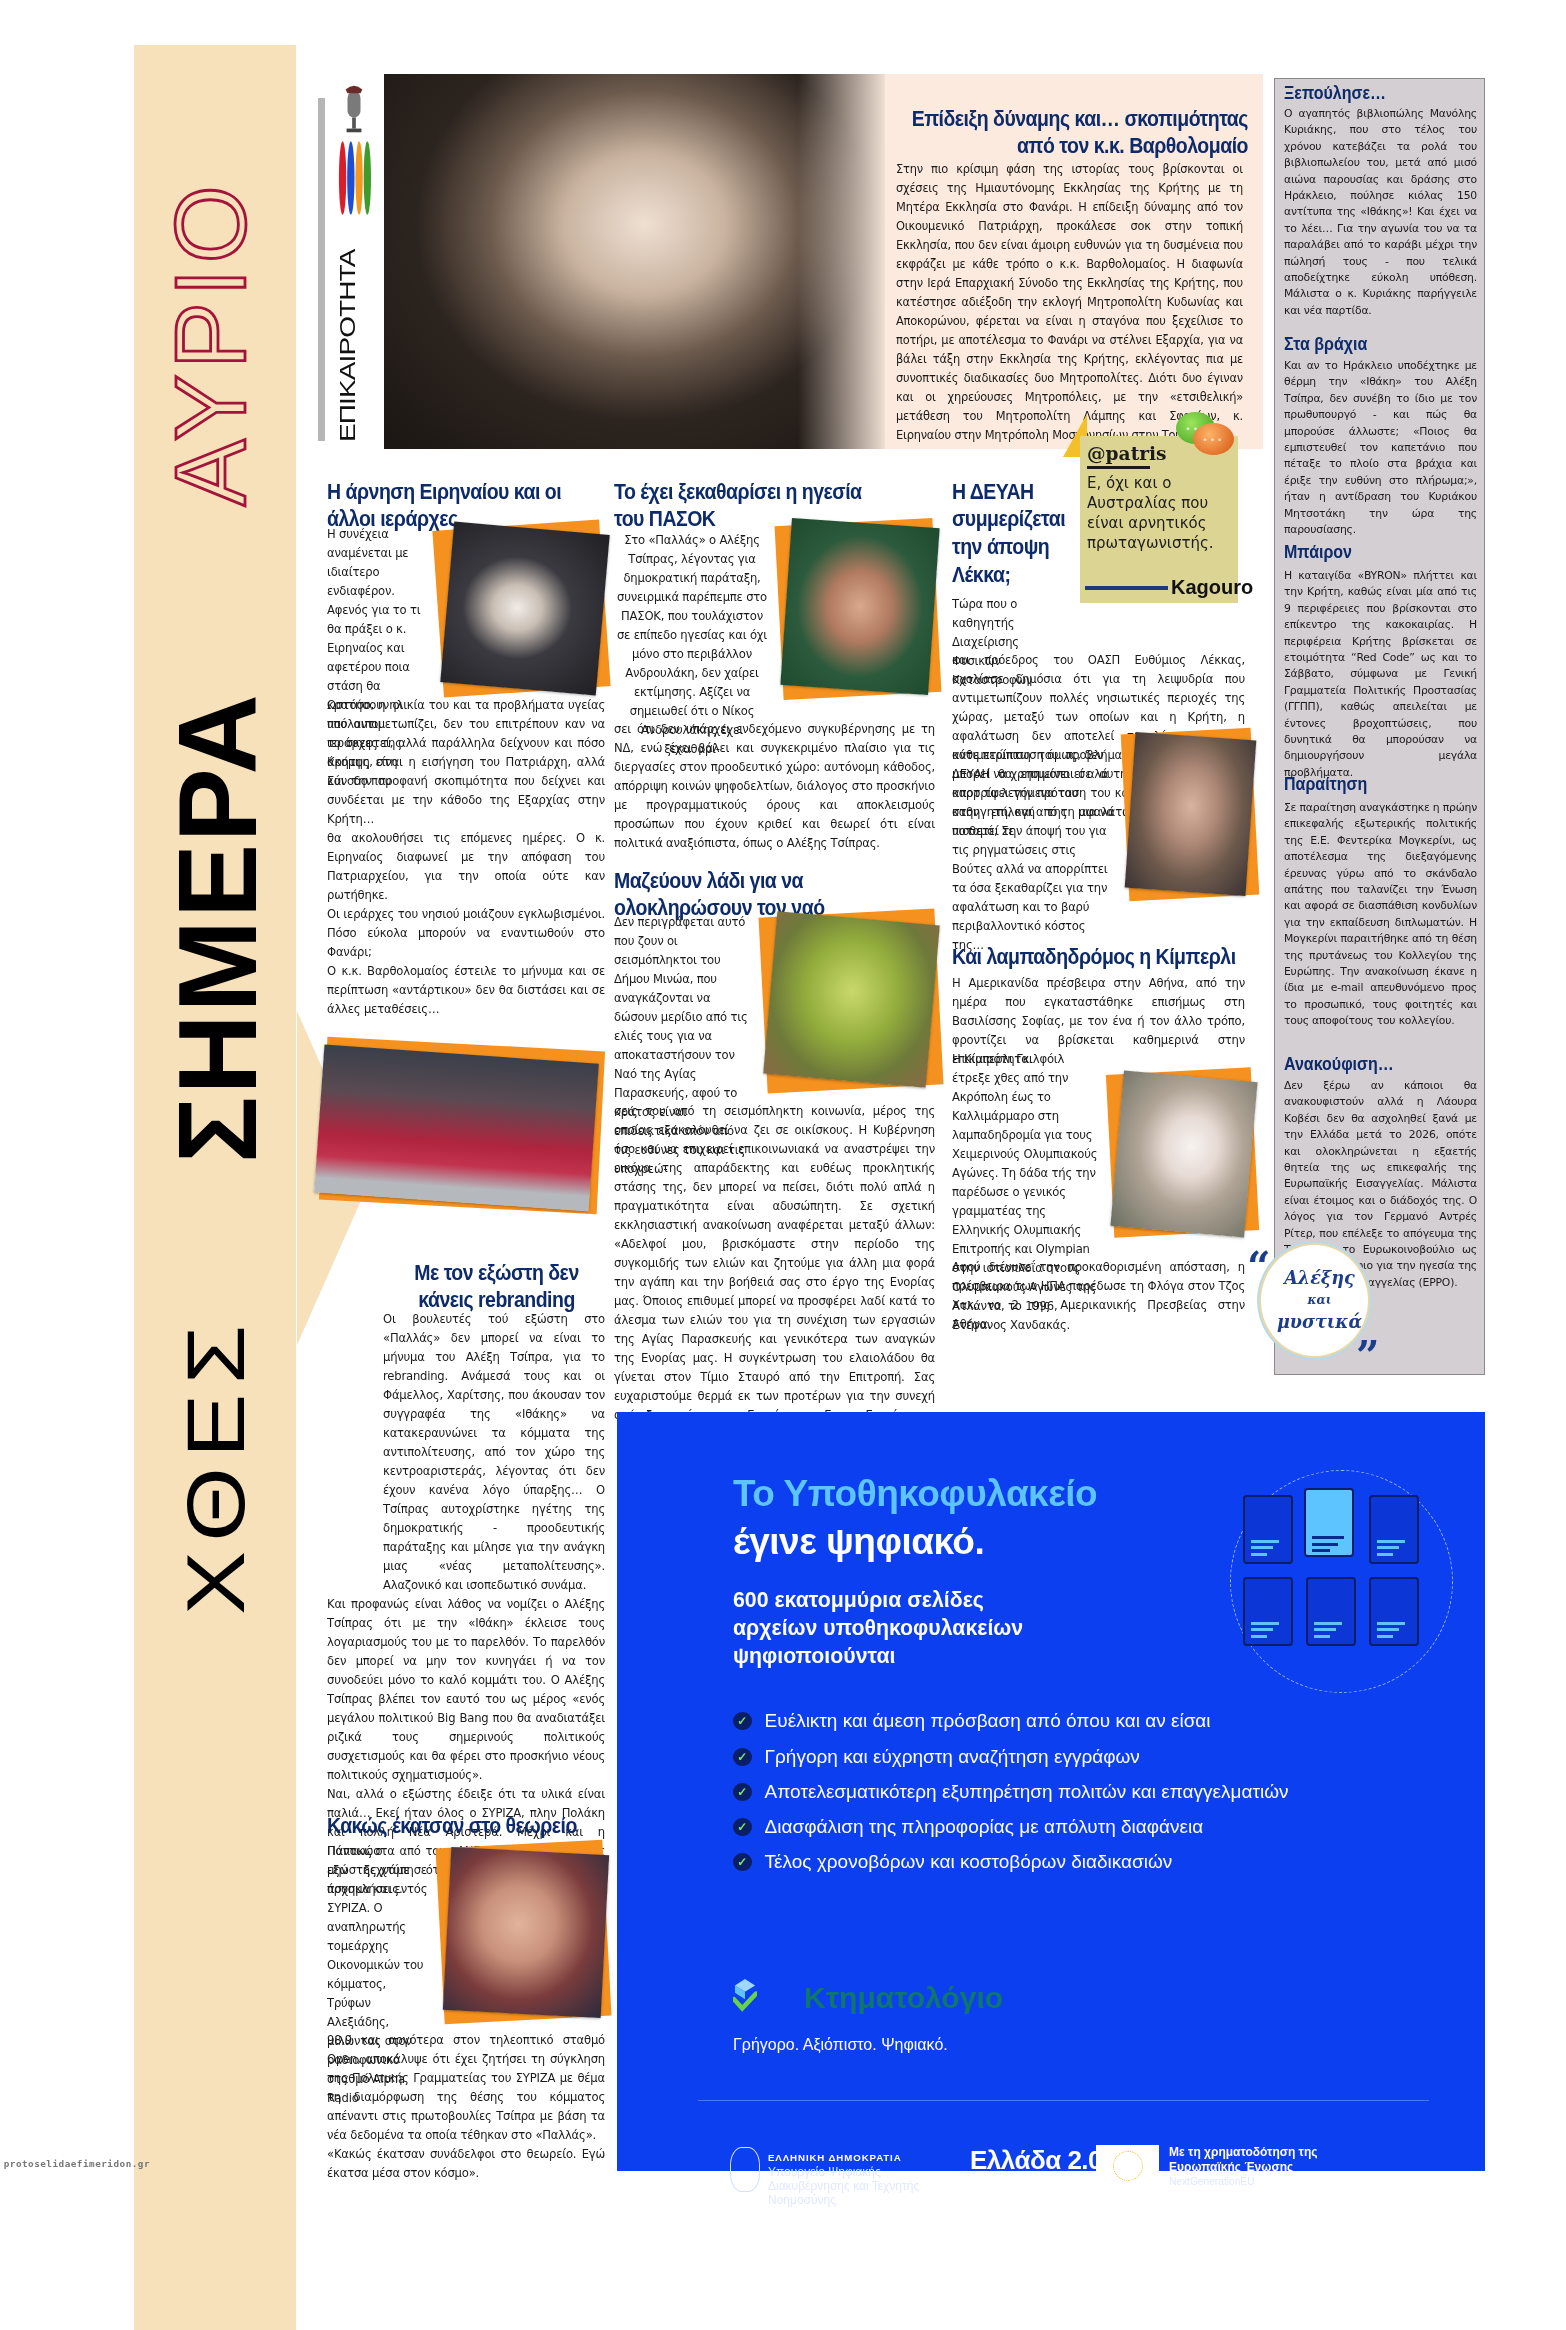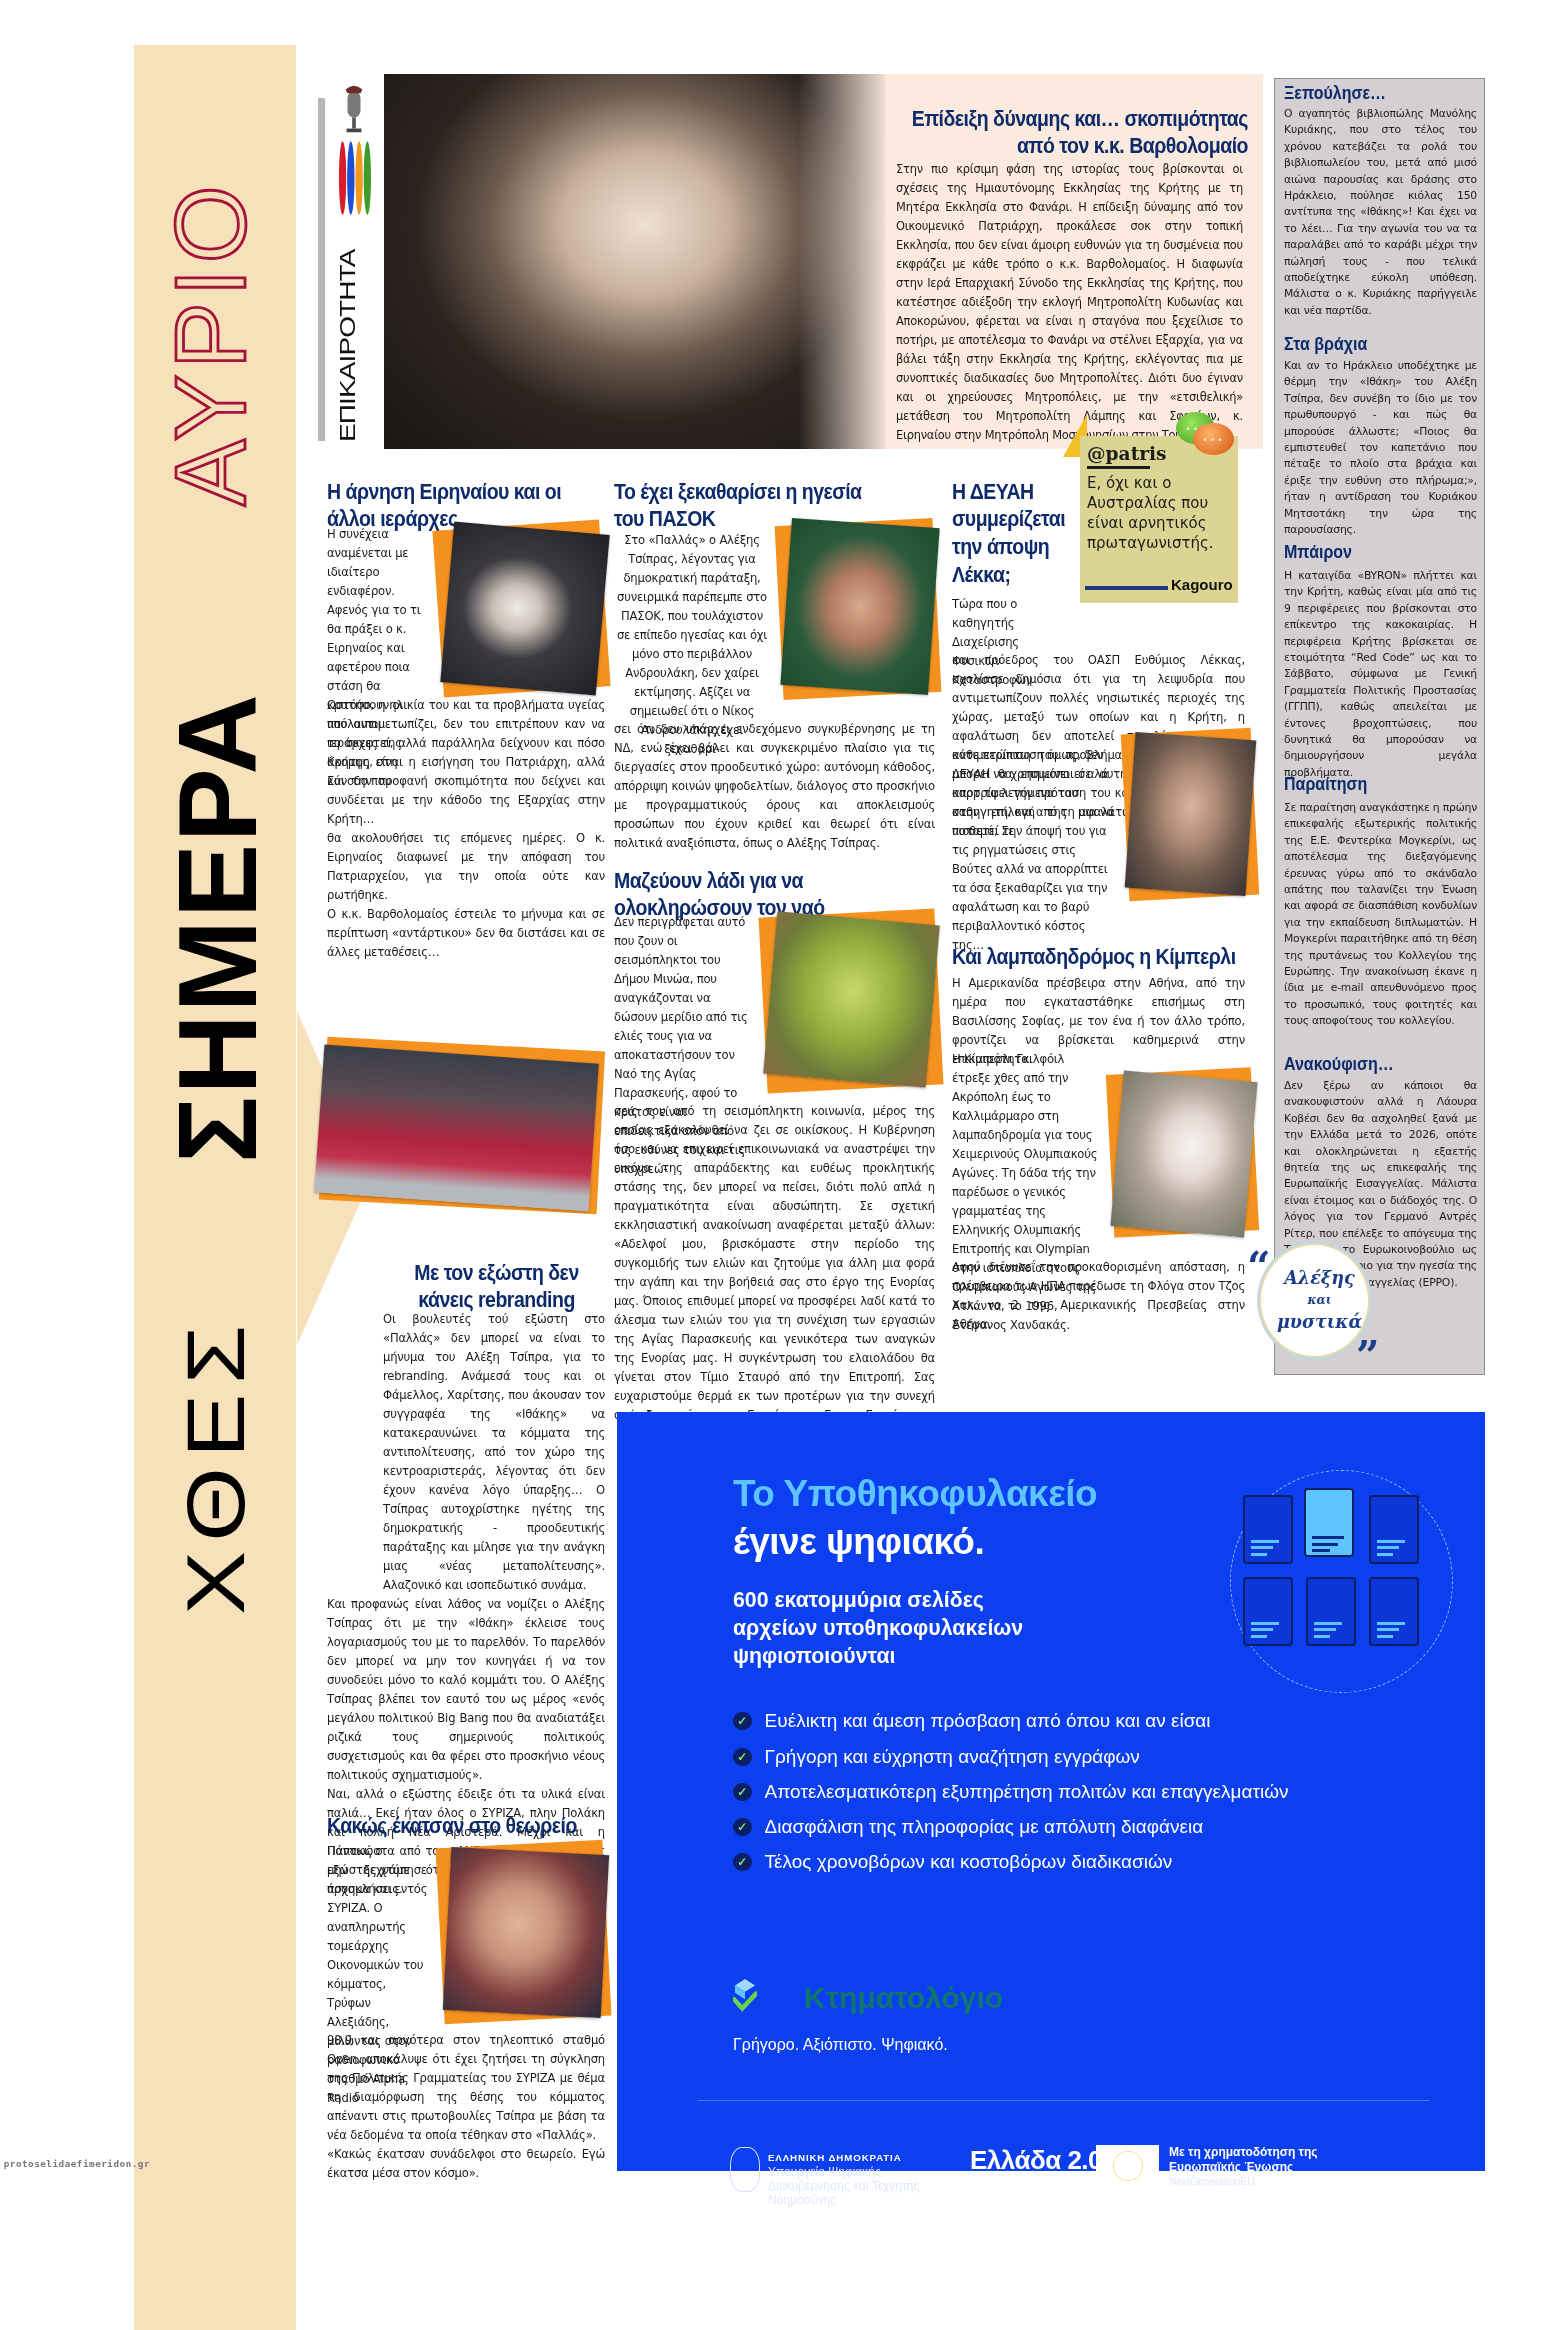--- a/index.html
+++ b/index.html
@@ -39,21 +39,21 @@
   #lead-headline { left: 896px; top: 104px; width: 352px; font-size: 19.5px; line-height: 24px; text-align: right; }
   #lead-text { left: 896px; top: 160px; width: 347px; font-size: 11.4px; line-height: 19px; }
 
   
   #patris-box { left: 1080px; top: 436px; width: 158px; height: 167px; background: #dcd493; }
   #patris-notch { left: 1063px; top: 414px; width: 24px; height: 43px; background: #f4c02a; clip-path: polygon(100% 0, 100% 100%, 0 100%); }
   #patris-handle { left: 1087px; top: 443px; font-family: "DejaVu Serif", serif; font-weight: bold; font-size: 18.6px; color: #1b1b1b; }
   #patris-underline { left: 1087px; top: 466px; width: 63px; height: 2.8px; background: #1b1b1b; }
   #patris-quote { left: 1087px; top: 473px; width: 148px; font-family: "DejaVu Sans", sans-serif; font-size: 15px; line-height: 20px; color: #1b1b1b; }
   #patris-line { left: 1085px; top: 586px; width: 83px; height: 3.7px; background: #1d3a7a; }
-  #patris-author { left: 1171px; top: 576px; font-family: "Liberation Sans", sans-serif; font-weight: bold; font-size: 15px; color: #111; }
+  #patris-author { left: 1171px; top: 576px; font-family: "Liberation Sans", sans-serif; font-weight: bold; font-size: 20px; color: #111; }
   #bubble-green { left: 1176px; top: 412px; width: 39px; height: 32px; border-radius: 50%; background: radial-gradient(circle at 40% 35%, #9be55c, #3b9b1c); }
   #bubble-orange { left: 1193px; top: 423px; width: 41px; height: 32px; border-radius: 50%; background: radial-gradient(circle at 40% 35%, #ffb36a, #d3530c); }
   .bubble-dots { position: absolute; left: 9.3px; top: 11px; font-size: 9.3px; color: rgba(255,255,255,0.7); letter-spacing: 1.9px; }
 
   
   .photo-wrap { position: absolute; }
   .photo-orange { position: absolute; background: #f5911e; }
   .photo-img { position: absolute; box-shadow: 0 0.9px 2.8px rgba(0,0,0,0.3); }
 
   
@@ -140,20 +140,21 @@
 
 <div class="abs headline" style="left:327px;top:477px;width:278px;">Η άρνηση Ειρηναίου και οι άλλοι ιεράρχες</div>
 <div class="photo-wrap" style="left:434px;top:521px;width:176px;height:176px;">
   <div class="photo-orange" style="left:3.7px;top:3.7px;width:167px;height:167px;transform:rotate(-4deg);"></div>
   <div class="photo-img" style="left:13px;top:7.4px;width:156px;height:161px;transform:rotate(5deg);background:radial-gradient(ellipse at 45% 50%, #f0ece6 0%, #c9beb4 20%, #3a3a40 45%, #1f1f24 100%);"></div>
 </div>
 <div class="abs body-text" style="left:327px;top:525px;width:102px;text-align:left;">Η συνέχεια αναμένεται με ιδιαίτερο ενδιαφέρον. Αφενός για το τι θα πράξει ο κ. Ειρηναίος και αφετέρου ποια στάση θα κρατήσουν οι υπόλοιποι ιεράρχες της Κρήτης, στη Σύνοδο που</div>
 <div class="abs body-text" style="left:327px;top:696px;width:278px;">
   <p>Ωστόσο, η ηλικία του και τα προβλήματα υγείας που αντιμετωπίζει, δεν του επιτρέπουν καν να το σκεφτεί, αλλά παράλληλα δείχνουν και πόσο άκομψη είναι η εισήγηση του Πατριάρχη, αλλά και την προφανή σκοπιμότητα που δείχνει και συνδέεται με την κάθοδο της Εξαρχίας στην Κρήτη…</p>
   <p>θα ακολουθήσει τις επόμενες ημέρες. Ο κ. Ειρηναίος διαφωνεί με την απόφαση του Πατριαρχείου, για την οποία ούτε καν ρωτήθηκε.</p>
+  <p>Οι ιεράρχες του νησιού μοιάζουν εγκλωβισμένοι. Πόσο εύκολα μπορούν να εναντιωθούν στο Φανάρι;</p>
   <p>Ο κ.κ. Βαρθολομαίος έστειλε το μήνυμα και σε περίπτωση «αντάρτικου» δεν θα διστάσει και σε άλλες μεταθέσεις…</p>
 </div>
 
 <div class="photo-wrap" style="left:312px;top:1037px;width:297px;height:176px;">
   <div class="photo-orange" style="left:11px;top:7.4px;width:278px;height:163px;transform:rotate(3deg);"></div>
   <div class="photo-img" style="left:7.4px;top:16.7px;width:275px;height:148px;transform:rotate(4deg);background:linear-gradient(180deg,#3a3f4a 0%,#5a4a52 30%,#b0243e 60%,#c2334e 75%,#b5b8bd 90%);"></div>
 </div>
 
 <div class="abs headline" style="left:614px;top:477px;width:278px;">Το έχει ξεκαθαρίσει η ηγεσία του ΠΑΣΟΚ</div>
 <div class="photo-wrap" style="left:775px;top:516px;width:167px;height:186px;">

